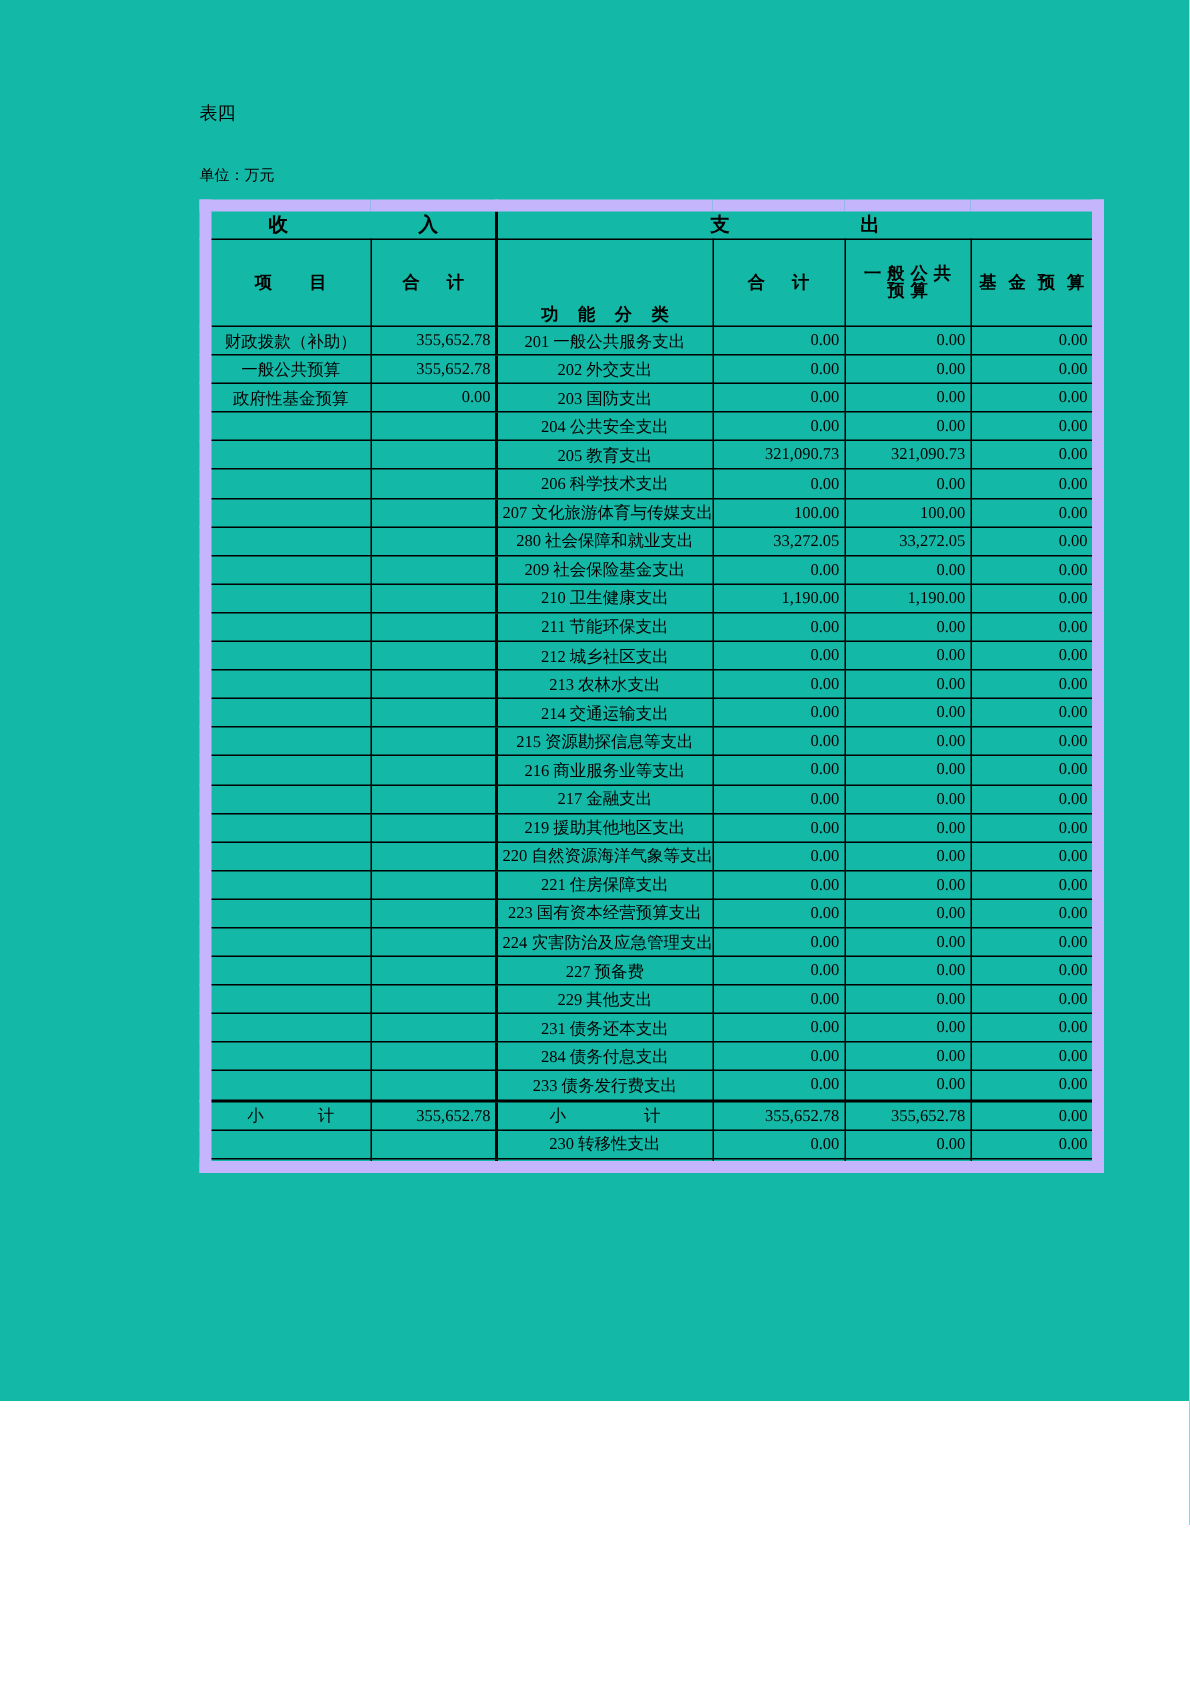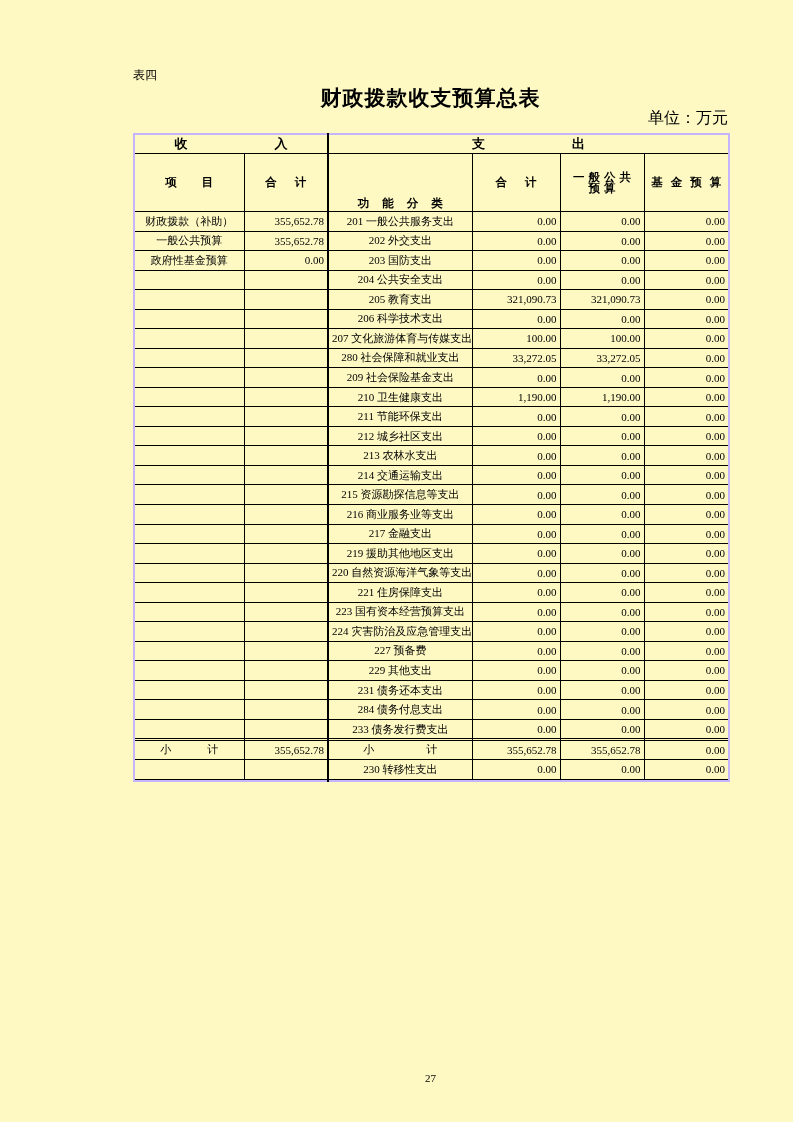--- a/index.html
+++ b/index.html
@@ -3,22 +3,22 @@
 <meta charset="utf-8">
 <style>
   html, body {
     margin: 0;
     padding: 0;
     background: #ffffff;
   }
   .page {
     position: relative;
     width: 793px;
-    height: 1122px;
-    background: #fef9c3;
+    height: 934px;
+    background: #14b8a6;
     font-family: "Liberation Serif", "DejaVu Serif", serif;
     color: #000000;
     overflow: hidden;
   }
   .table-label {
     position: absolute;
     left: 133px;
     top: 68px;
     font-size: 12px;
     line-height: 14px;
@@ -33,33 +33,32 @@
     font-family: "Liberation Sans", "DejaVu Sans", sans-serif;
     font-size: 21px;
     font-weight: bold;
     letter-spacing: 1px;
   }
   .unit-note {
     position: absolute;
     left: 133px;
     top: 111px;
     width: 595px;
-    text-align: right;
-    font-size: 16px;
+    font-size: 10px;
     line-height: 14px;
   }
   table.budget {
     position: absolute;
     left: 133px;
     top: 133px;
     width: 595px;
     height: 649px;
     border-collapse: collapse;
     table-layout: fixed;
-    border: 2px solid #c4b5fd;
+    border: 8px solid #c4b5fd;
   }
   table.budget th, table.budget td {
     border: 1px solid #000000;
     padding: 0 3px;
     font-size: 11px;
     vertical-align: middle;
     overflow: hidden;
     white-space: nowrap;
   }
   
@@ -102,21 +101,20 @@
     font-size: 11px;
   }
 </style>
 </head>
 <body>
 
 <div class="page">
 
   <div class="table-label">表四</div>
 
-  <h1 class="doc-title">财政拨款收支预算总表</h1>
 
   <div class="unit-note">单位：万元</div>
 
   <table class="budget">
     <colgroup>
       <col style="width:110px">
       <col style="width:84px">
       <col style="width:144px">
       <col style="width:88px">
       <col style="width:84px">

